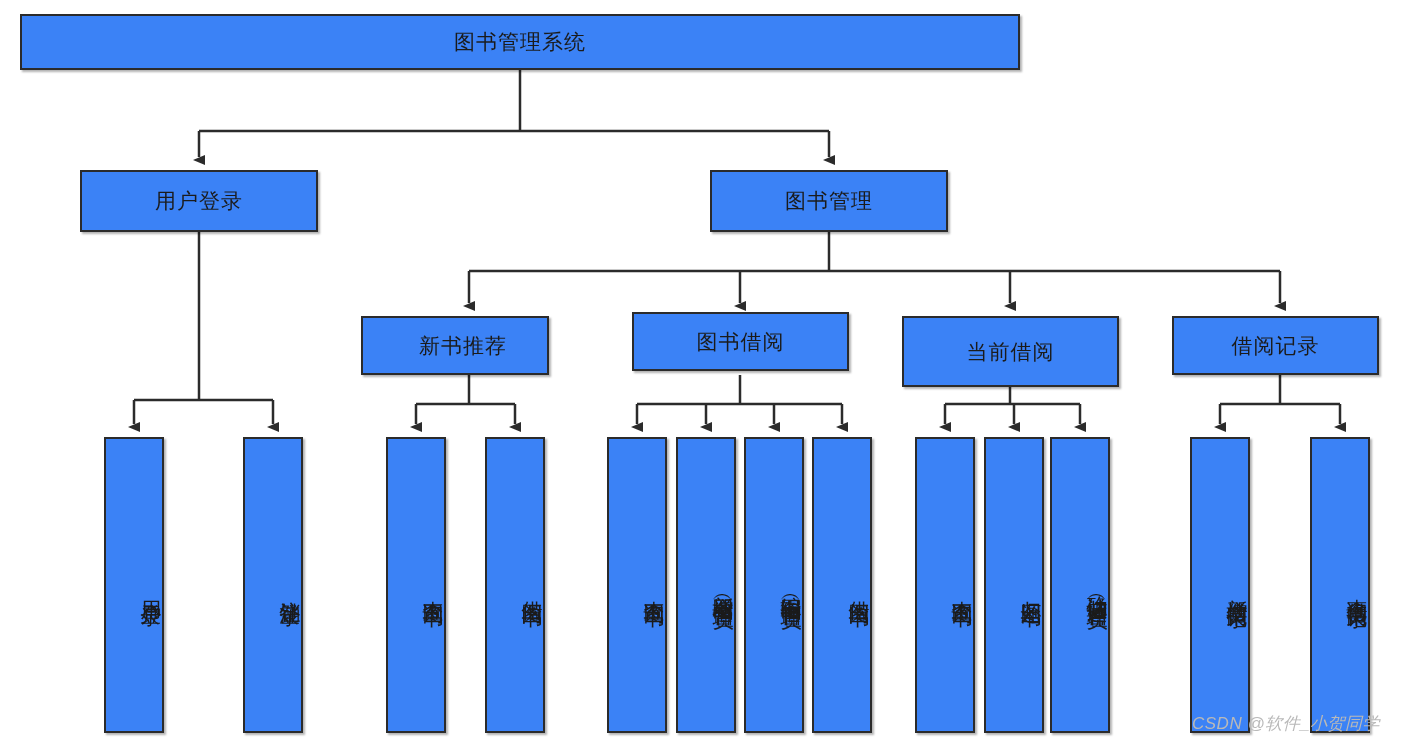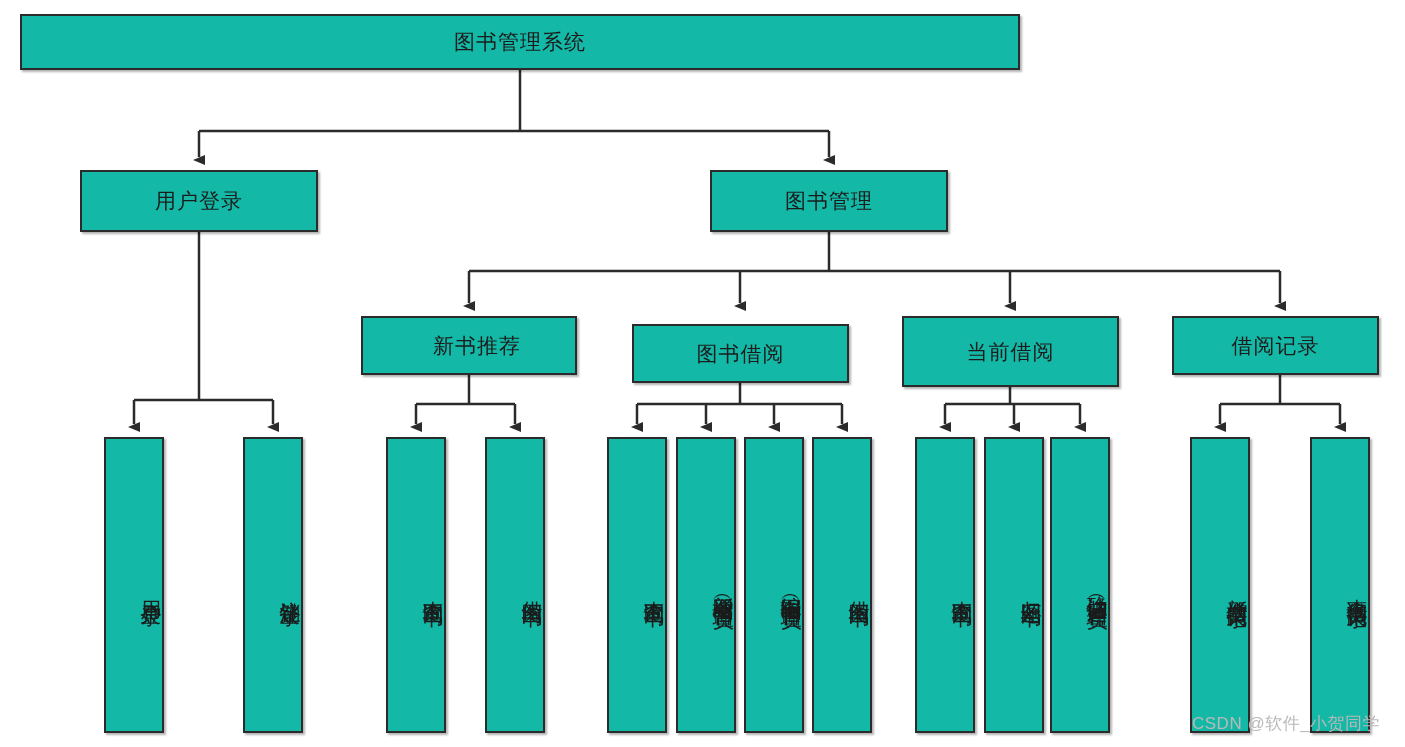--- a/index.html
+++ b/index.html
@@ -20,21 +20,21 @@
   #edges {
     position: absolute;
     left: 0;
     top: 0;
     width: 1405px;
     height: 747px;
   }
   .node {
     position: absolute;
     box-sizing: border-box;
-    background: #14b8a6;
+    background: #3b82f6;
     border: 2.5px solid #2b2b2b;
     box-shadow: 2px 2px 2px rgba(0,0,0,0.30);
     display: flex;
     align-items: center;
     justify-content: center;
     color: #1b1b1b;
   }
   .node.horiz {
     font-size: 21px;
     letter-spacing: 1px;
@@ -55,20 +55,21 @@
     display: block;
     white-space: nowrap;
   }
   .watermark {
     position: absolute;
     font-size: 17px;
     color: #b9b9b9;
     white-space: nowrap;
     letter-spacing: 0.5px;
     pointer-events: none;
+    font-style: italic;
   }
 </style>
 </head>
 <body>
 
 <div id="canvas">
   <svg id="edges" viewBox="0 0 1405 747">
     <defs>
       <marker id="arrow" markerWidth="10" markerHeight="12" refX="2" refY="6" orient="auto" markerUnits="userSpaceOnUse">
         <path d="M0,0 L10,0 L5,12 Z" fill="#2b2b2b"></path>
@@ -114,24 +115,24 @@
   <div id="nodes">
       <div class="node horiz" style="left: 20px; top: 14px; width: 1000px; height: 56px;">
         <span>图书管理系统</span>
       </div>
       <div class="node horiz" style="left: 80px; top: 170px; width: 238px; height: 62px;">
         <span>用户登录</span>
       </div>
       <div class="node horiz" style="left: 710px; top: 170px; width: 238px; height: 62px; text-align: right;">
         <span>图书管理</span>
       </div>
-      <div class="node horiz" style="left: 361px; top: 316px; width: 216px; height: 59px; padding-left: 16px;">
+      <div class="node horiz" style="left: 361px; top: 316px; width: 188px; height: 59px; padding-left: 16px;">
         <span>新书推荐</span>
       </div>
-      <div class="node horiz" style="left: 632px; top: 324px; width: 217px; height: 59px;">
+      <div class="node horiz" style="left: 632px; top: 312px; width: 217px; height: 59px;">
         <span>图书借阅</span>
       </div>
       <div class="node horiz" style="left: 902px; top: 316px; width: 217px; height: 71px; font-family: Liberation Mono, monospace;">
         <span>当前借阅</span>
       </div>
       <div class="node horiz" style="left: 1172px; top: 316px; width: 207px; height: 59px;">
         <span>借阅记录</span>
       </div>
       <div class="node vert" style="left: 104px; top: 437px; width: 60px; height: 296px;">
         <span class="vtext">用户登录</span>

